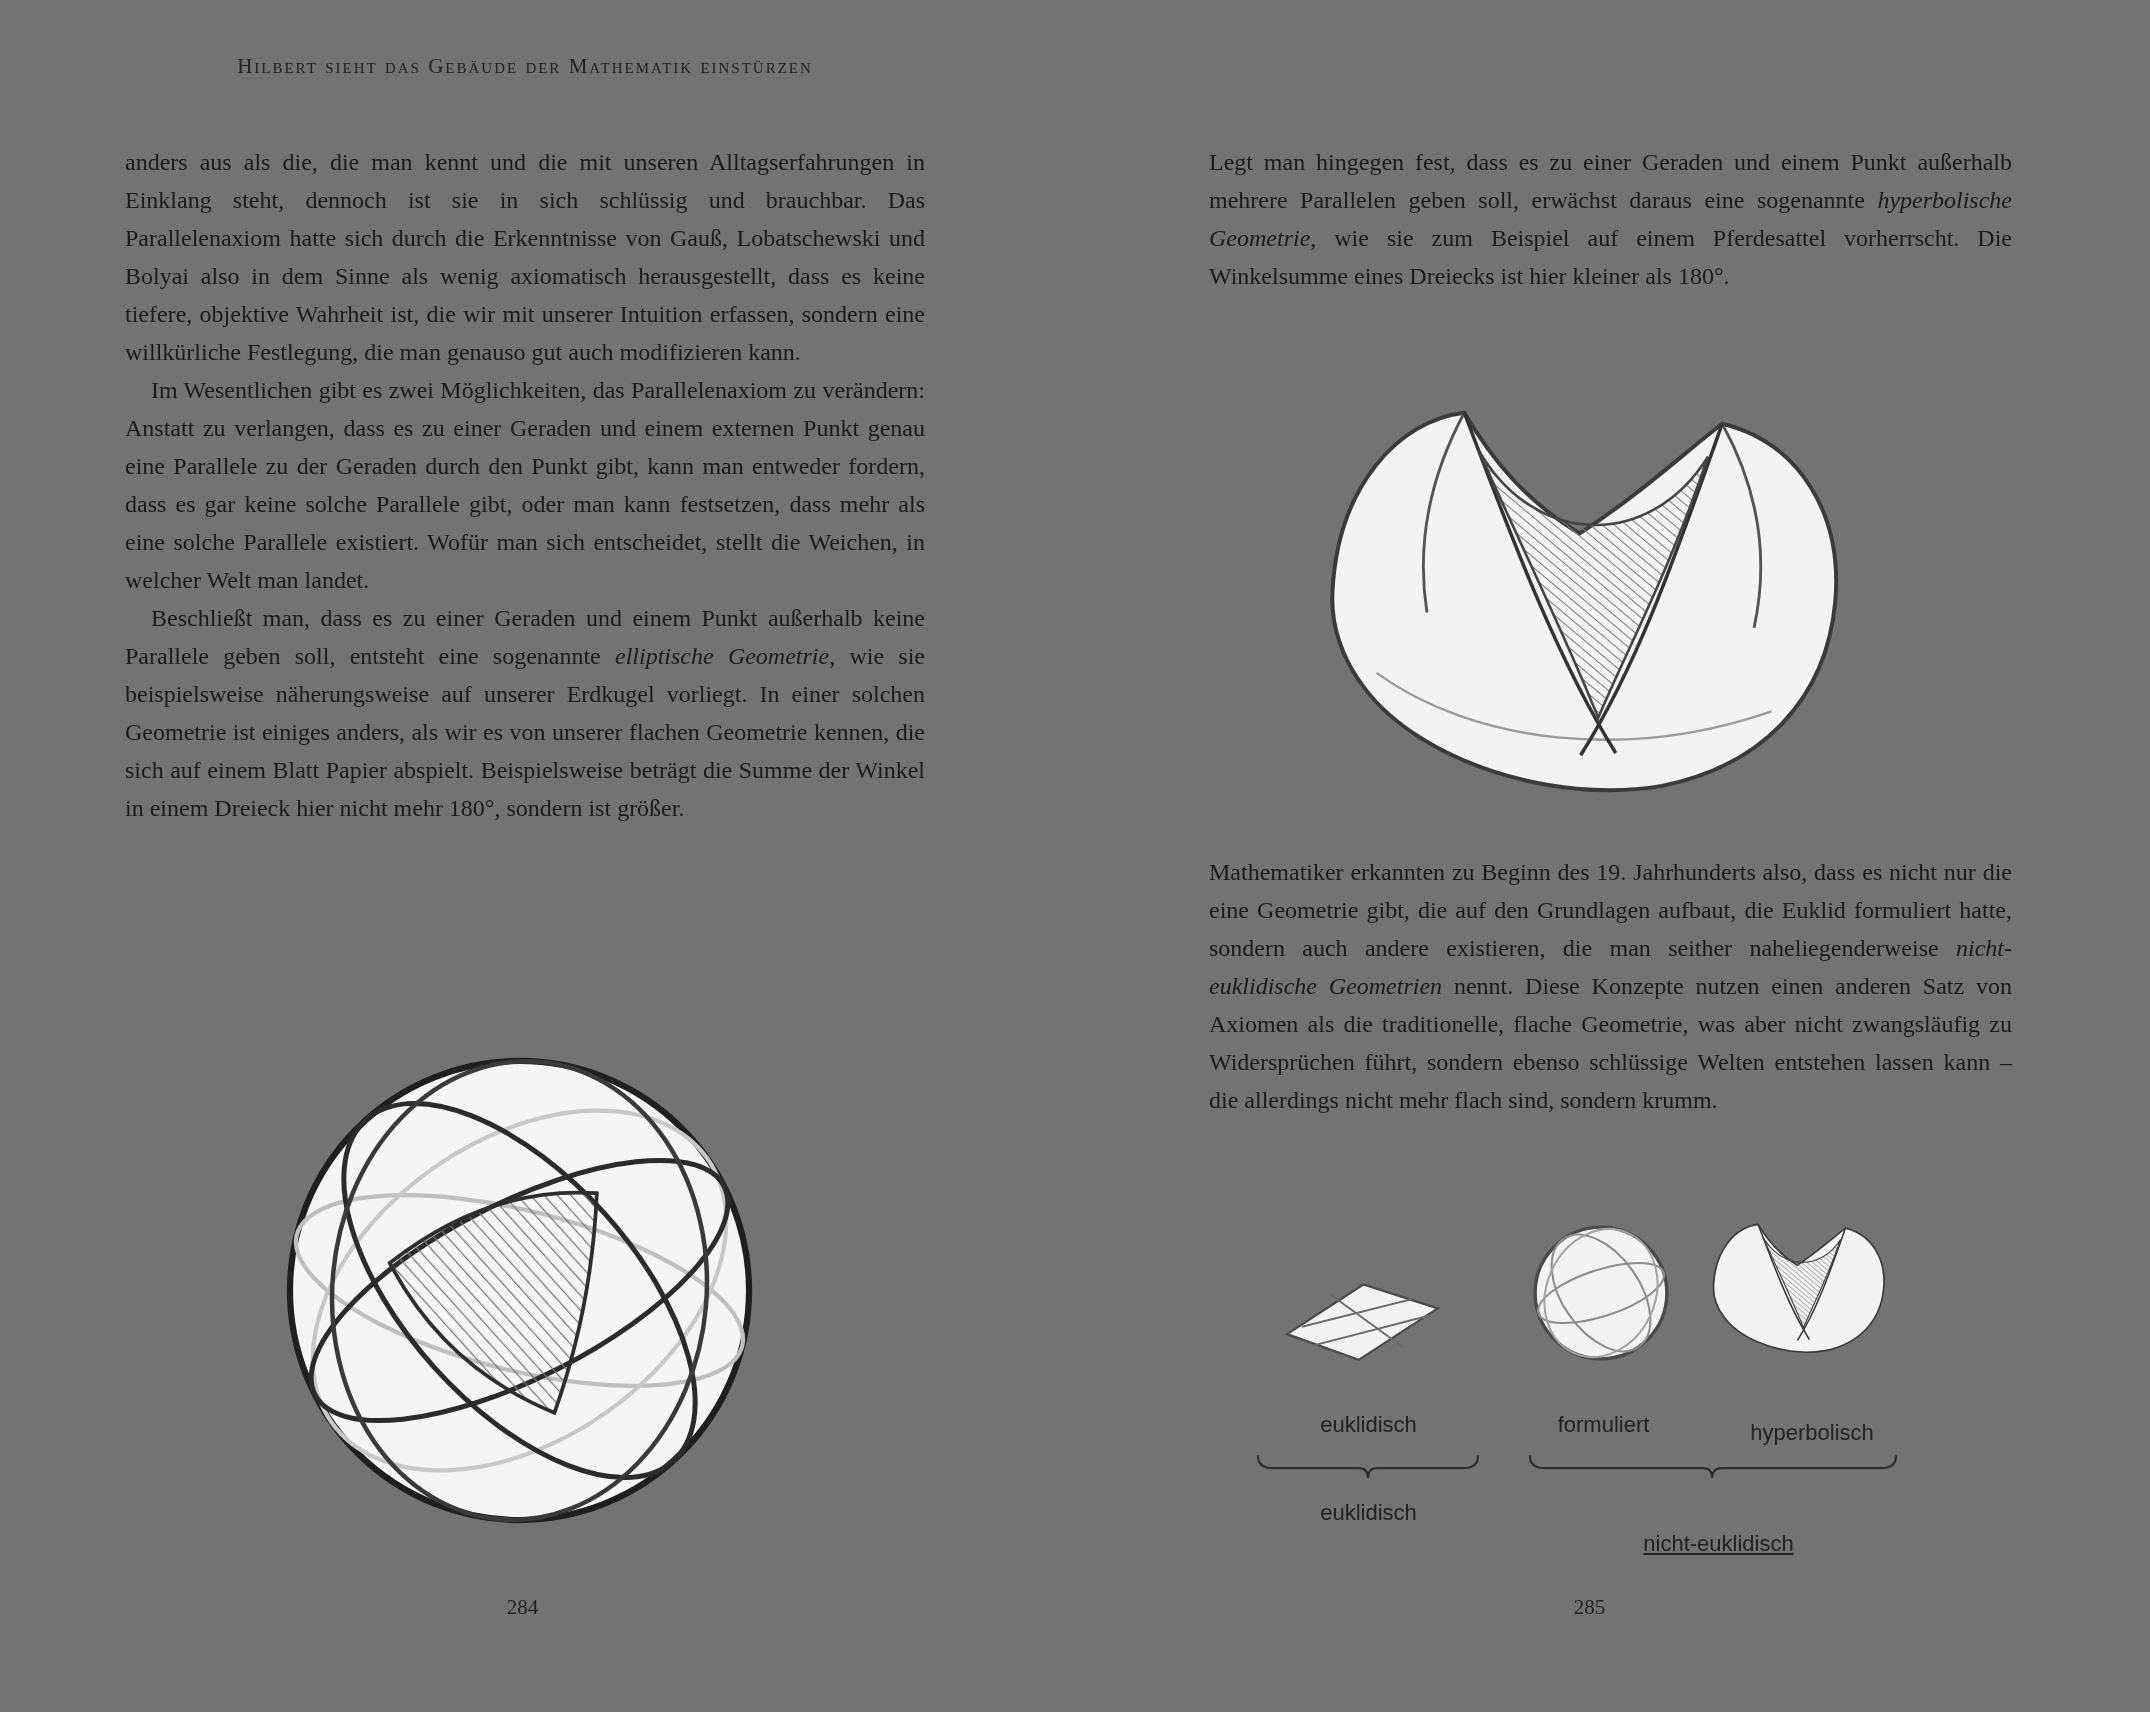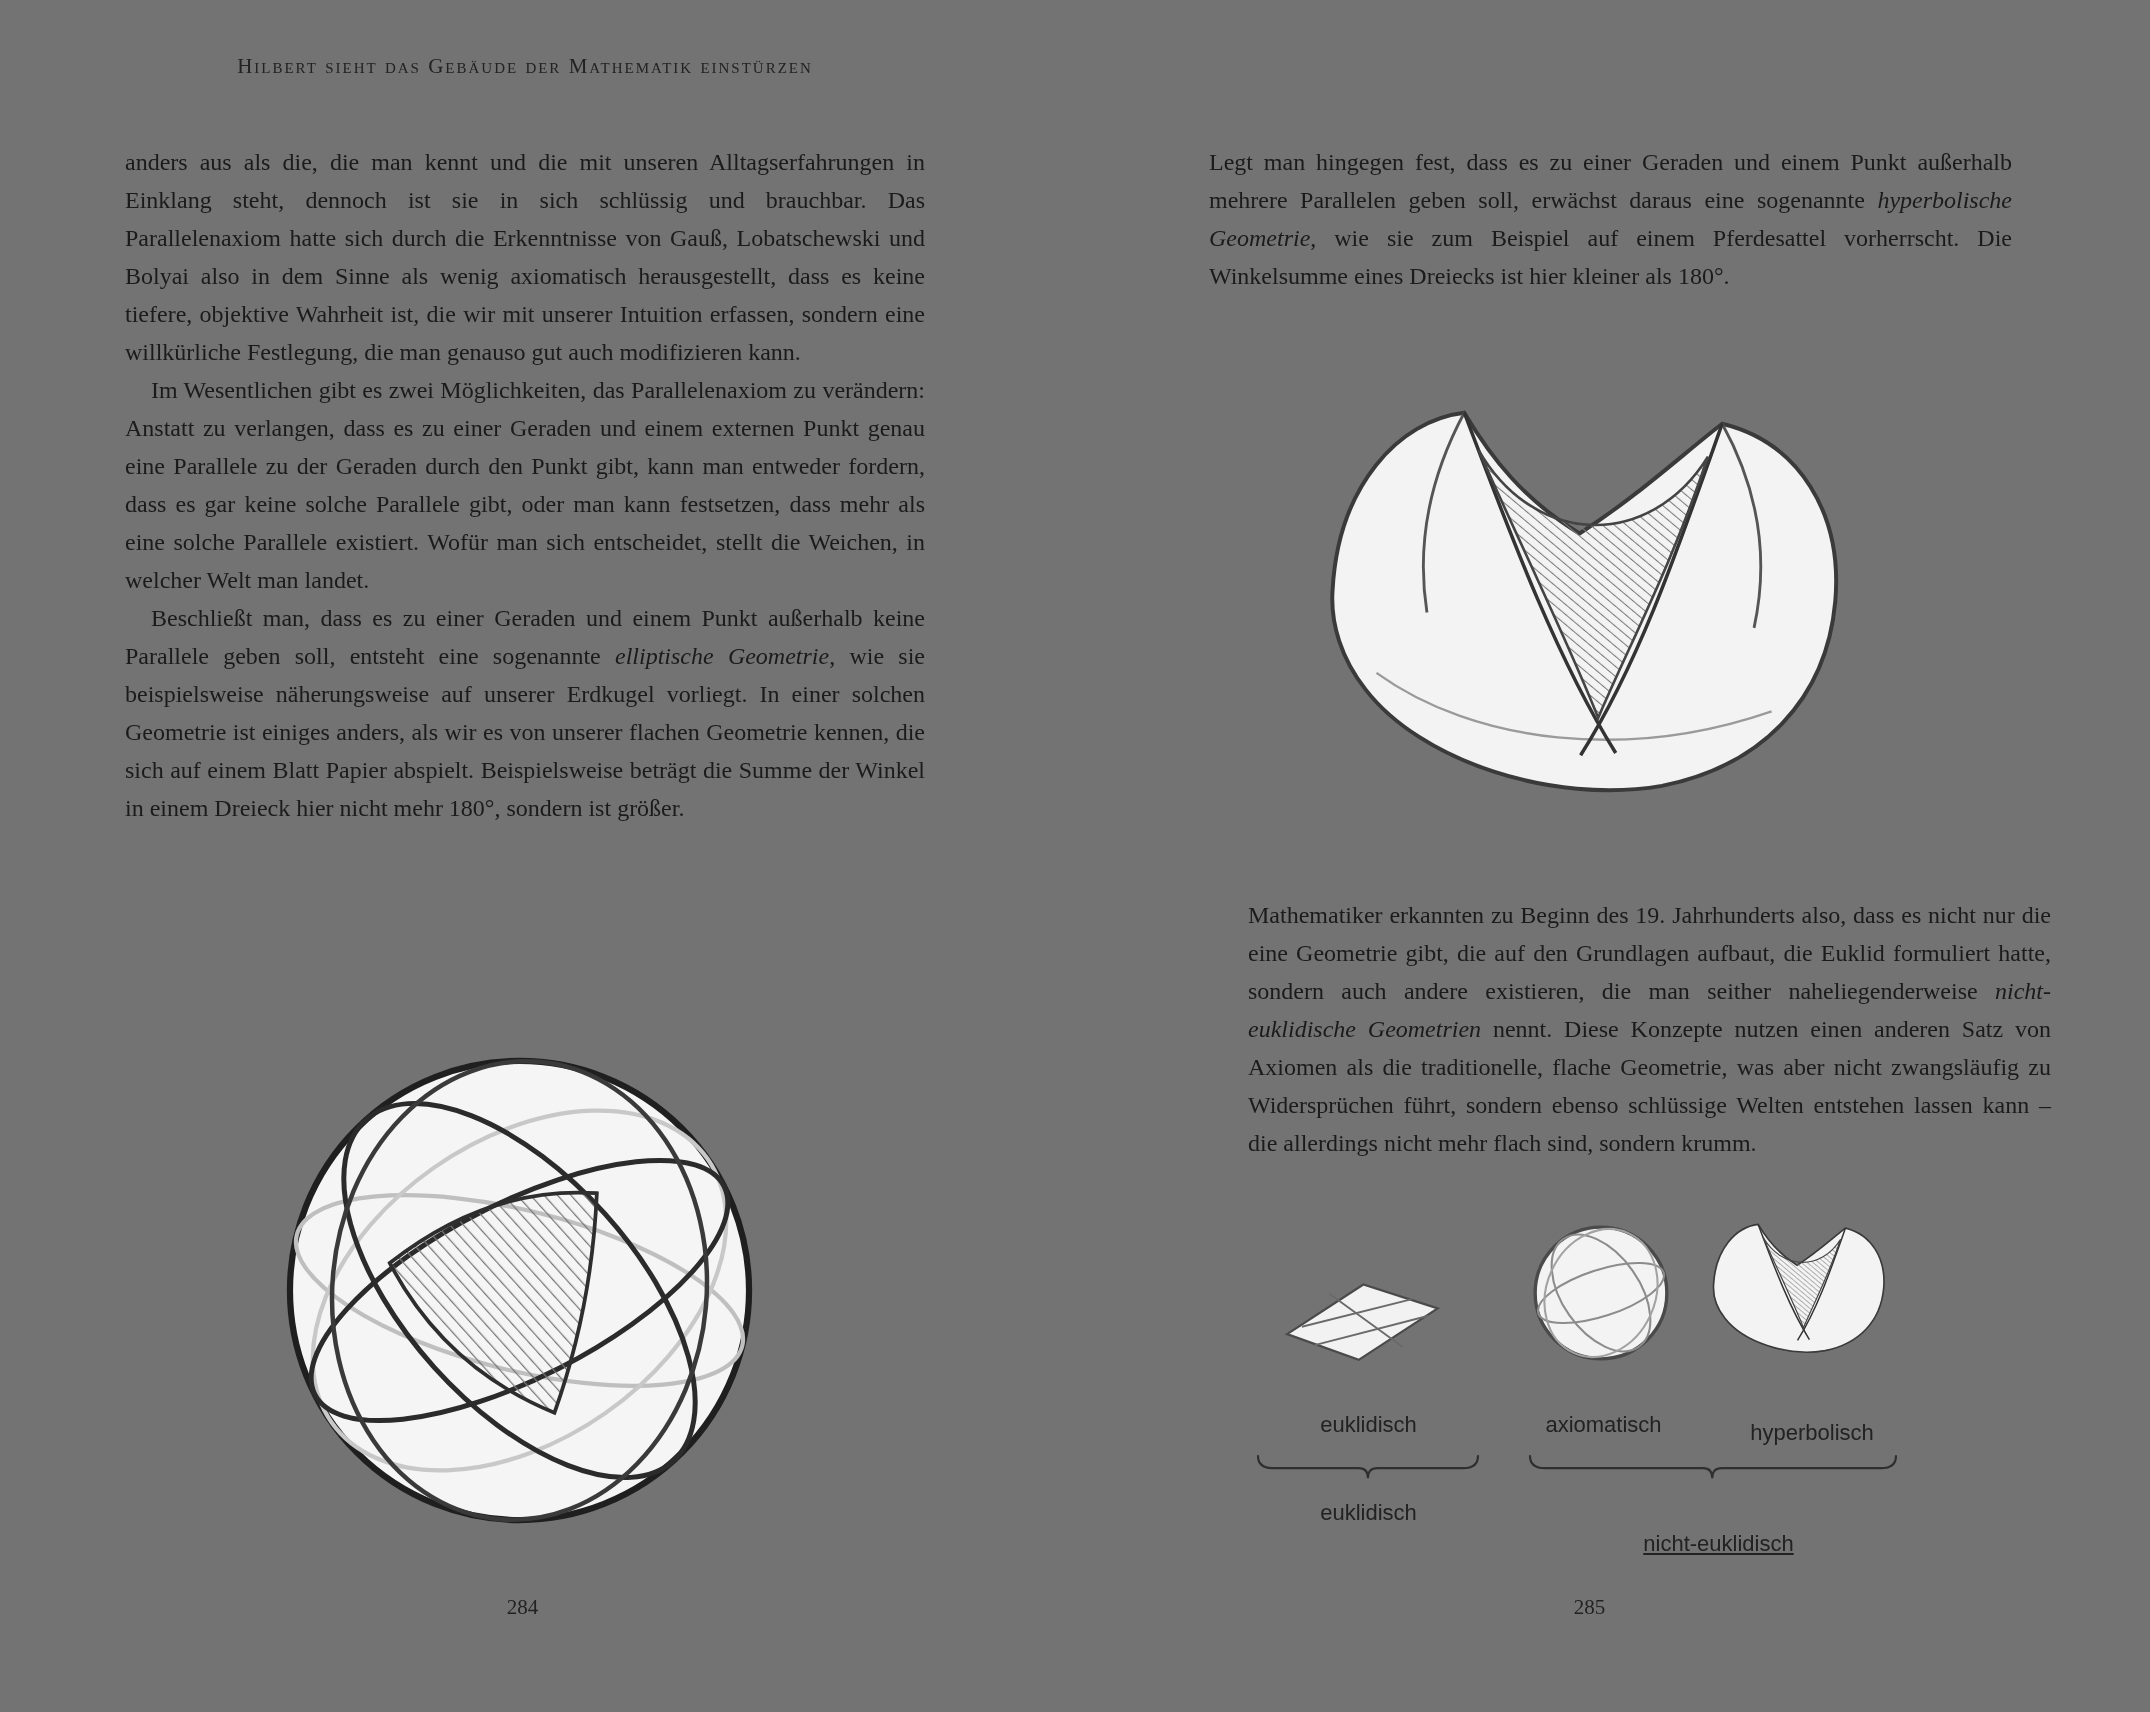--- a/index.html
+++ b/index.html
@@ -25,21 +25,21 @@
   #head-right{left:1209px;width:803px;}
 
   .textcol{
     position:absolute;
     font-size:24px;
     line-height:38px;
     text-align:justify;
   }
   #col-left{left:125px;width:800px;top:143px;}
   #col-right-1{left:1209px;width:803px;top:143px;}
-  #col-right-2{left:1209px;width:803px;top:896px;margin-left:39px;}
+  #col-right-2{left:1209px;width:803px;top:853px;}
   .textcol p{margin:0;}
   .textcol p.ind{text-indent:26px;}
   .it{font-style:italic;}
 
   .pagenum{
     position:absolute;
     top:1589px;
     font-size:21px;
     text-align:center;
     width:81px;
@@ -161,21 +161,21 @@
         </pattern>
       </defs>
       <path d="M30,190 C35,95 90,35 150,28 C175,70 205,108 255,138 C308,104 350,65 385,38 C455,55 495,120 488,200 C480,290 420,350 330,368 C230,385 110,345 60,280 C38,252 28,220 30,190 Z" fill="#f3f3f3" stroke="#3a3a3a" stroke-width="4.5"></path>
       <path d="M150,28 C196,150 236,255 288,338" fill="none" stroke="#333" stroke-width="4"></path>
       <path d="M385,38 C342,160 308,258 256,340" fill="none" stroke="#333" stroke-width="4"></path>
       <path d="M163,62 C215,152 320,152 372,68 C338,170 300,240 272,306 C246,240 203,152 163,62 Z" fill="url(#hatchS2)" stroke="#444" stroke-width="3.2"></path>
     </svg>
   </figure>
 
   <div class="diagram-label" id="lbl-euclid">euklidisch</div>
-  <div class="diagram-label" id="lbl-elliptic">axiomatisch</div>
+  <div class="diagram-label" id="lbl-elliptic">formuliert</div>
   <div class="diagram-label" id="lbl-hyperbolic">hyperbolisch</div>
 
   <div class="brace" id="brace-left">
     <svg viewBox="0 0 332 40" xmlns="http://www.w3.org/2000/svg" preserveAspectRatio="none">
       <path d="M3,3 C3,15 11,21 25,21 L152,21 C161,21 166,25 166,36 C166,25 171,21 180,21 L307,21 C321,21 329,15 329,3" fill="none" stroke="#2f2f2f" stroke-width="3.2" stroke-linecap="round"></path>
     </svg>
   </div>
   <div class="brace" id="brace-right">
     <svg viewBox="0 0 548 40" xmlns="http://www.w3.org/2000/svg" preserveAspectRatio="none">
       <path d="M3,3 C3,15 11,21 25,21 L259,21 C268,21 273,25 273,36 C273,25 278,21 287,21 L523,21 C537,21 545,15 545,3" fill="none" stroke="#2f2f2f" stroke-width="3.2" stroke-linecap="round"></path>

